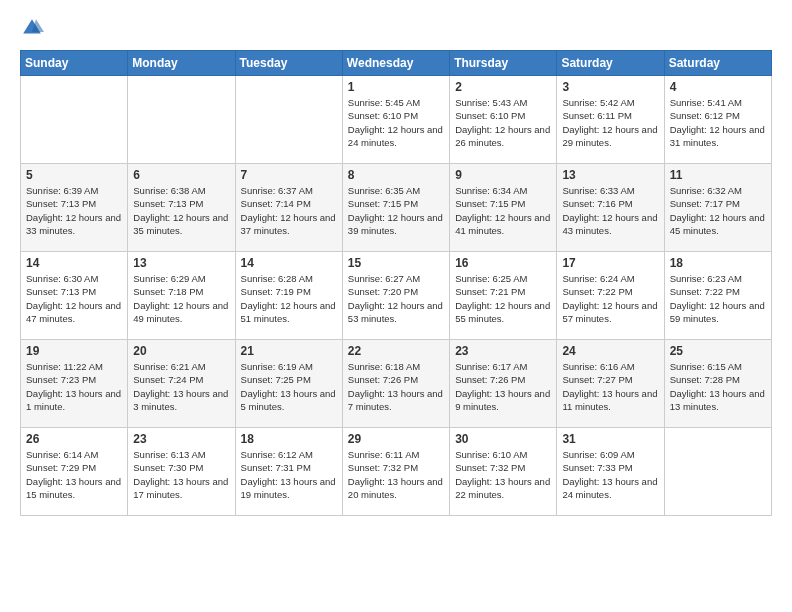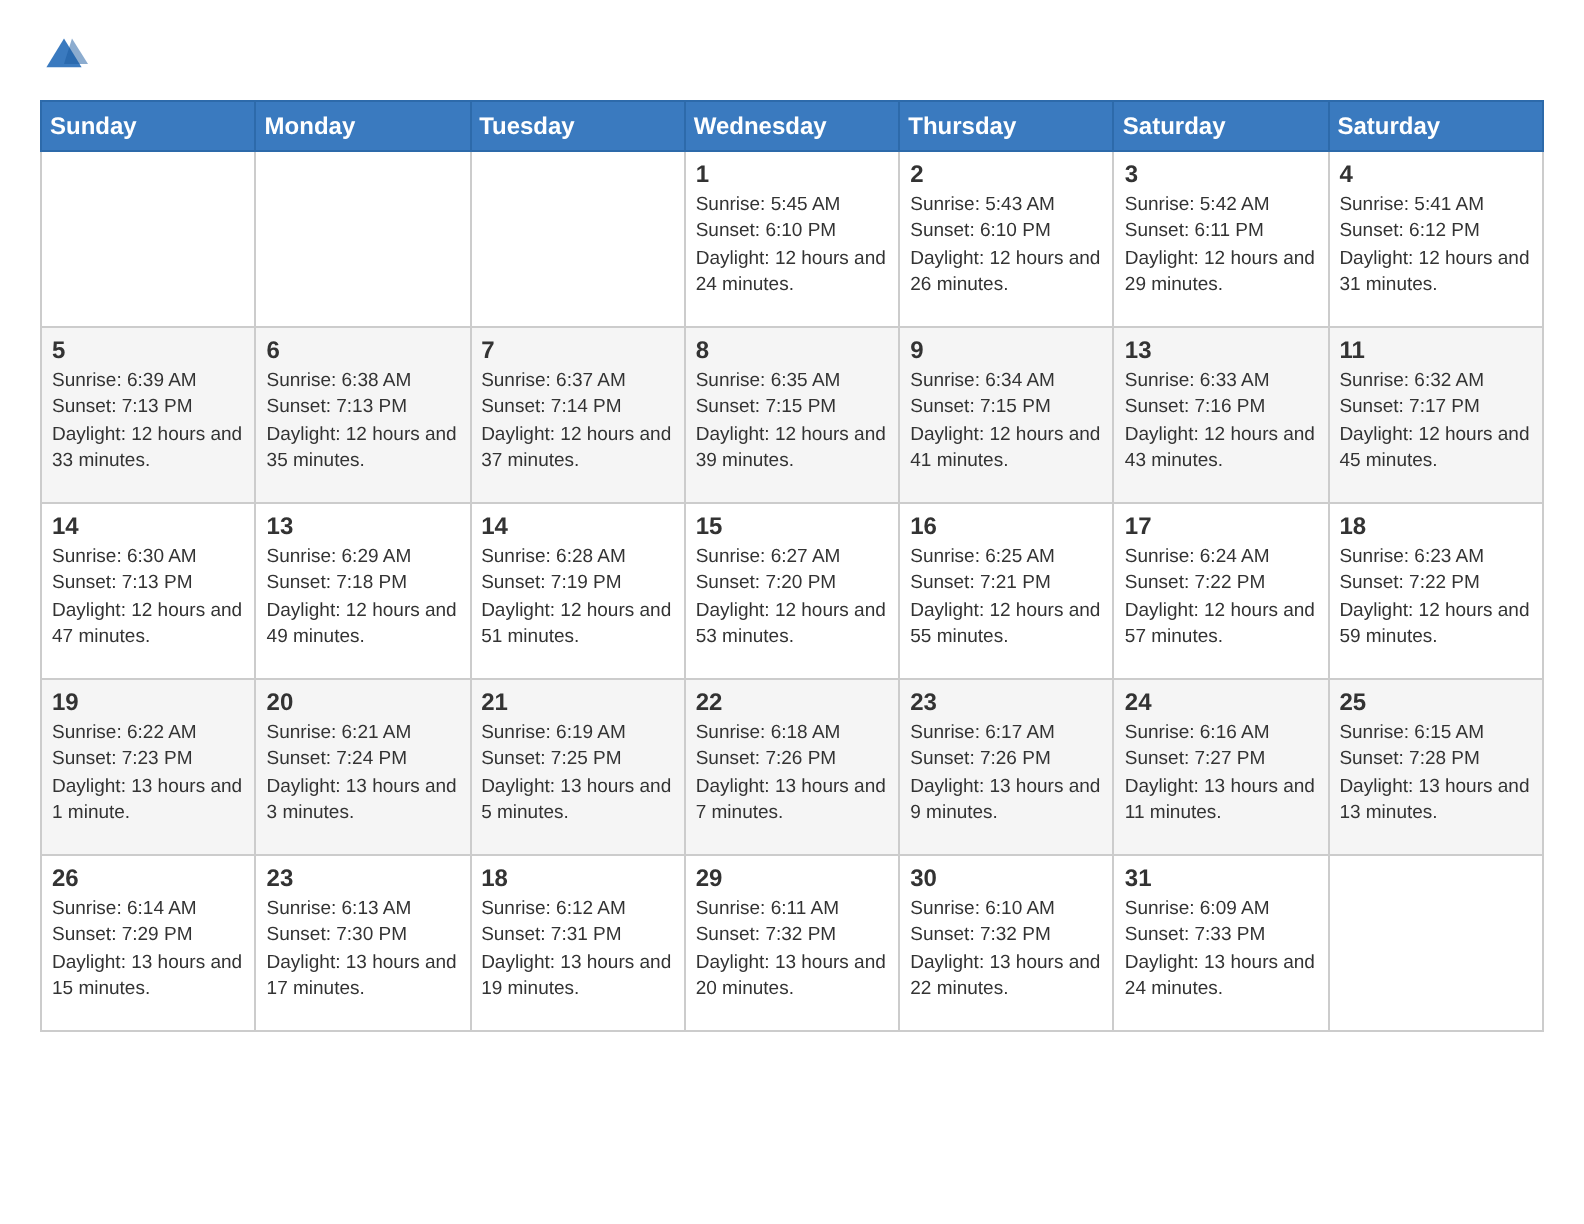--- a/index.html
+++ b/index.html
@@ -265,21 +265,21 @@
             <span class="day-number">18</span>
             <div class="day-info">Sunrise: 6:23 AM
 Sunset: 7:22 PM
 Daylight: 12 hours
 and 59 minutes.</div>
           </td>
         </tr>
         <tr>
           <td>
             <span class="day-number">19</span>
-            <div class="day-info">Sunrise: 6:22 AM
+            <div class="day-info">Sunrise: 11:22 AM
 Sunset: 7:23 PM
 Daylight: 13 hours
 and 1 minute.</div>
           </td>
           <td>
             <span class="day-number">20</span>
             <div class="day-info">Sunrise: 6:21 AM
 Sunset: 7:24 PM
 Daylight: 13 hours
 and 3 minutes.</div>

